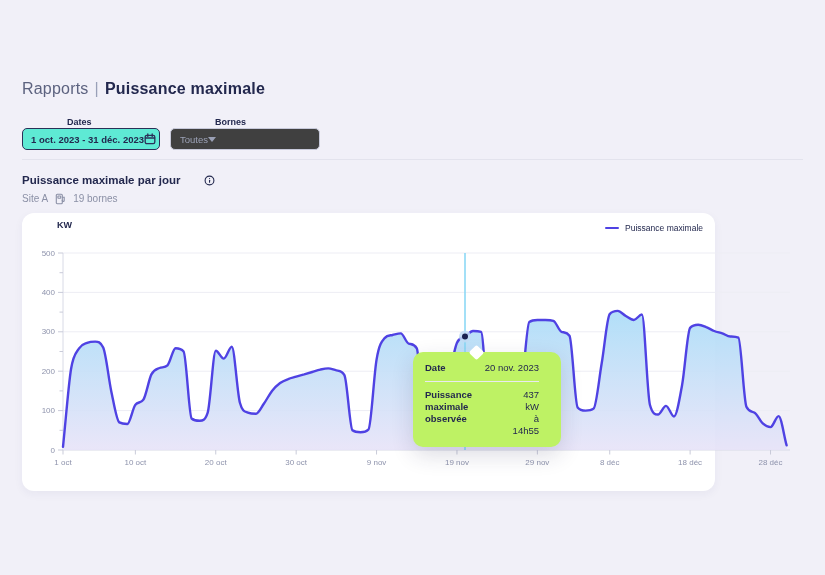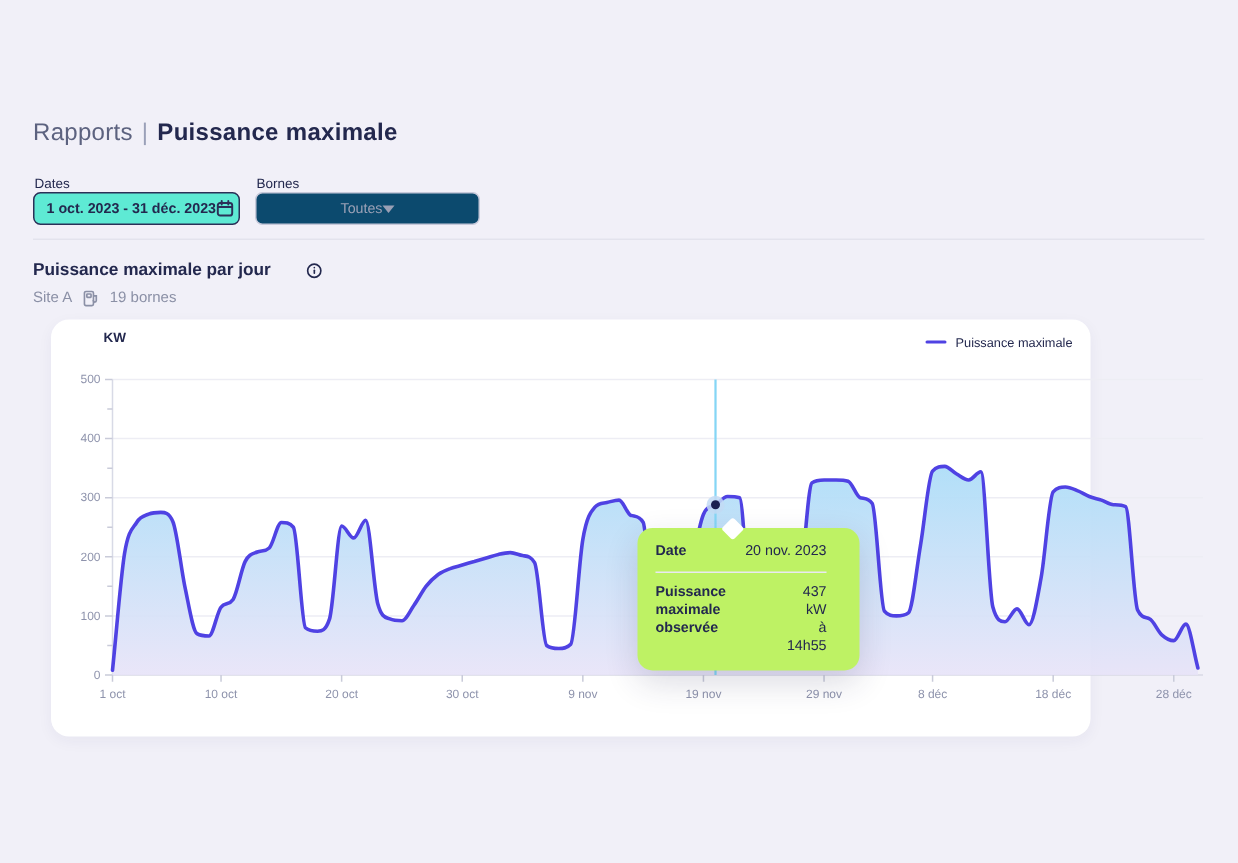--- a/index.html
+++ b/index.html
@@ -9,48 +9,47 @@
     font-family:"Liberation Sans",sans-serif;
     color:#23284e;
   }
   .abs{position:absolute;}
   
   #page-header{left:22px;top:80px;font-size:16px;letter-spacing:.2px;}
   #page-header .crumb{color:#5c627f;font-weight:500;}
   #page-header .sep{color:#9aa0b8;margin:0 6px;font-weight:400;}
   #page-header .title{color:#23284e;font-weight:700;}
   
-  .filter-label{font-size:9px;font-weight:400;color:#23284e;}
+  .filter-label{font-size:9px;font-weight:700;color:#23284e;margin-left:44px;}
   #dates-label{left:23px;top:117px;}
   #bornes-label{left:171px;top:117px;}
   #date-input{
     left:22px;top:128px;width:138px;height:22px;box-sizing:border-box;
     background:#5eead4;border:1.7px solid #2b3058;border-radius:5px;
     display:flex;align-items:center;justify-content:space-between;
     padding:0 6px 0 8px;cursor:pointer;
   }
   #date-input .val{font-size:9.5px;font-weight:700;color:#23284e;white-space:nowrap;}
   #bornes-select{
     left:170px;top:128px;width:150px;height:22px;box-sizing:border-box;
-    background:#0c4a6e;border:1px solid #c7c9da;border-radius:5px;
-    display:flex;align-items:center;justify-content:center;
+    background:#404040;border:1px solid #c7c9da;border-radius:5px;
+    display:flex;align-items:center;justify-content:flex-start;
     padding:0 9px;cursor:default;
   }
   #bornes-select .val{font-size:9.5px;color:#9ba1b6;}
   .chev{width:0;height:0;border-left:4px solid transparent;border-right:4px solid transparent;border-top:5px solid #9aa0b5;}
   #filters-divider{left:22px;top:159px;width:781px;height:1px;background:#e3e3ed;}
   
   #section-title-row{left:22px;top:174px;display:flex;align-items:center;gap:23px;}
   #section-title-row .t{font-size:11.5px;font-weight:700;color:#23284e;}
   #site-row{left:22px;top:193px;display:flex;align-items:flex-start;gap:7px;color:#8b90a6;font-size:10px;}
   
   #chart-card{
     left:22px;top:213px;width:693px;height:278px;background:#fff;border-radius:12px;
     box-shadow:0 3px 10px rgba(40,40,90,.05);
-    margin-left:12px;
   }
   #kw-label{left:35px;top:7px;font-size:9px;font-weight:700;color:#23284e;}
   #legend{right:12px;top:10px;display:flex;align-items:center;gap:6px;cursor:pointer;}
   #legend .swatch{width:14px;height:2.6px;border-radius:2px;}
   #legend .lab{font-size:8.5px;color:#23284e;}
   #plot{position:absolute;left:0;top:0;}
   svg text{font-family:"Liberation Sans",sans-serif;}
   
   #tooltip{
     left:391px;top:139px;width:148px;box-sizing:border-box;background:#bef264;border-radius:10px;

